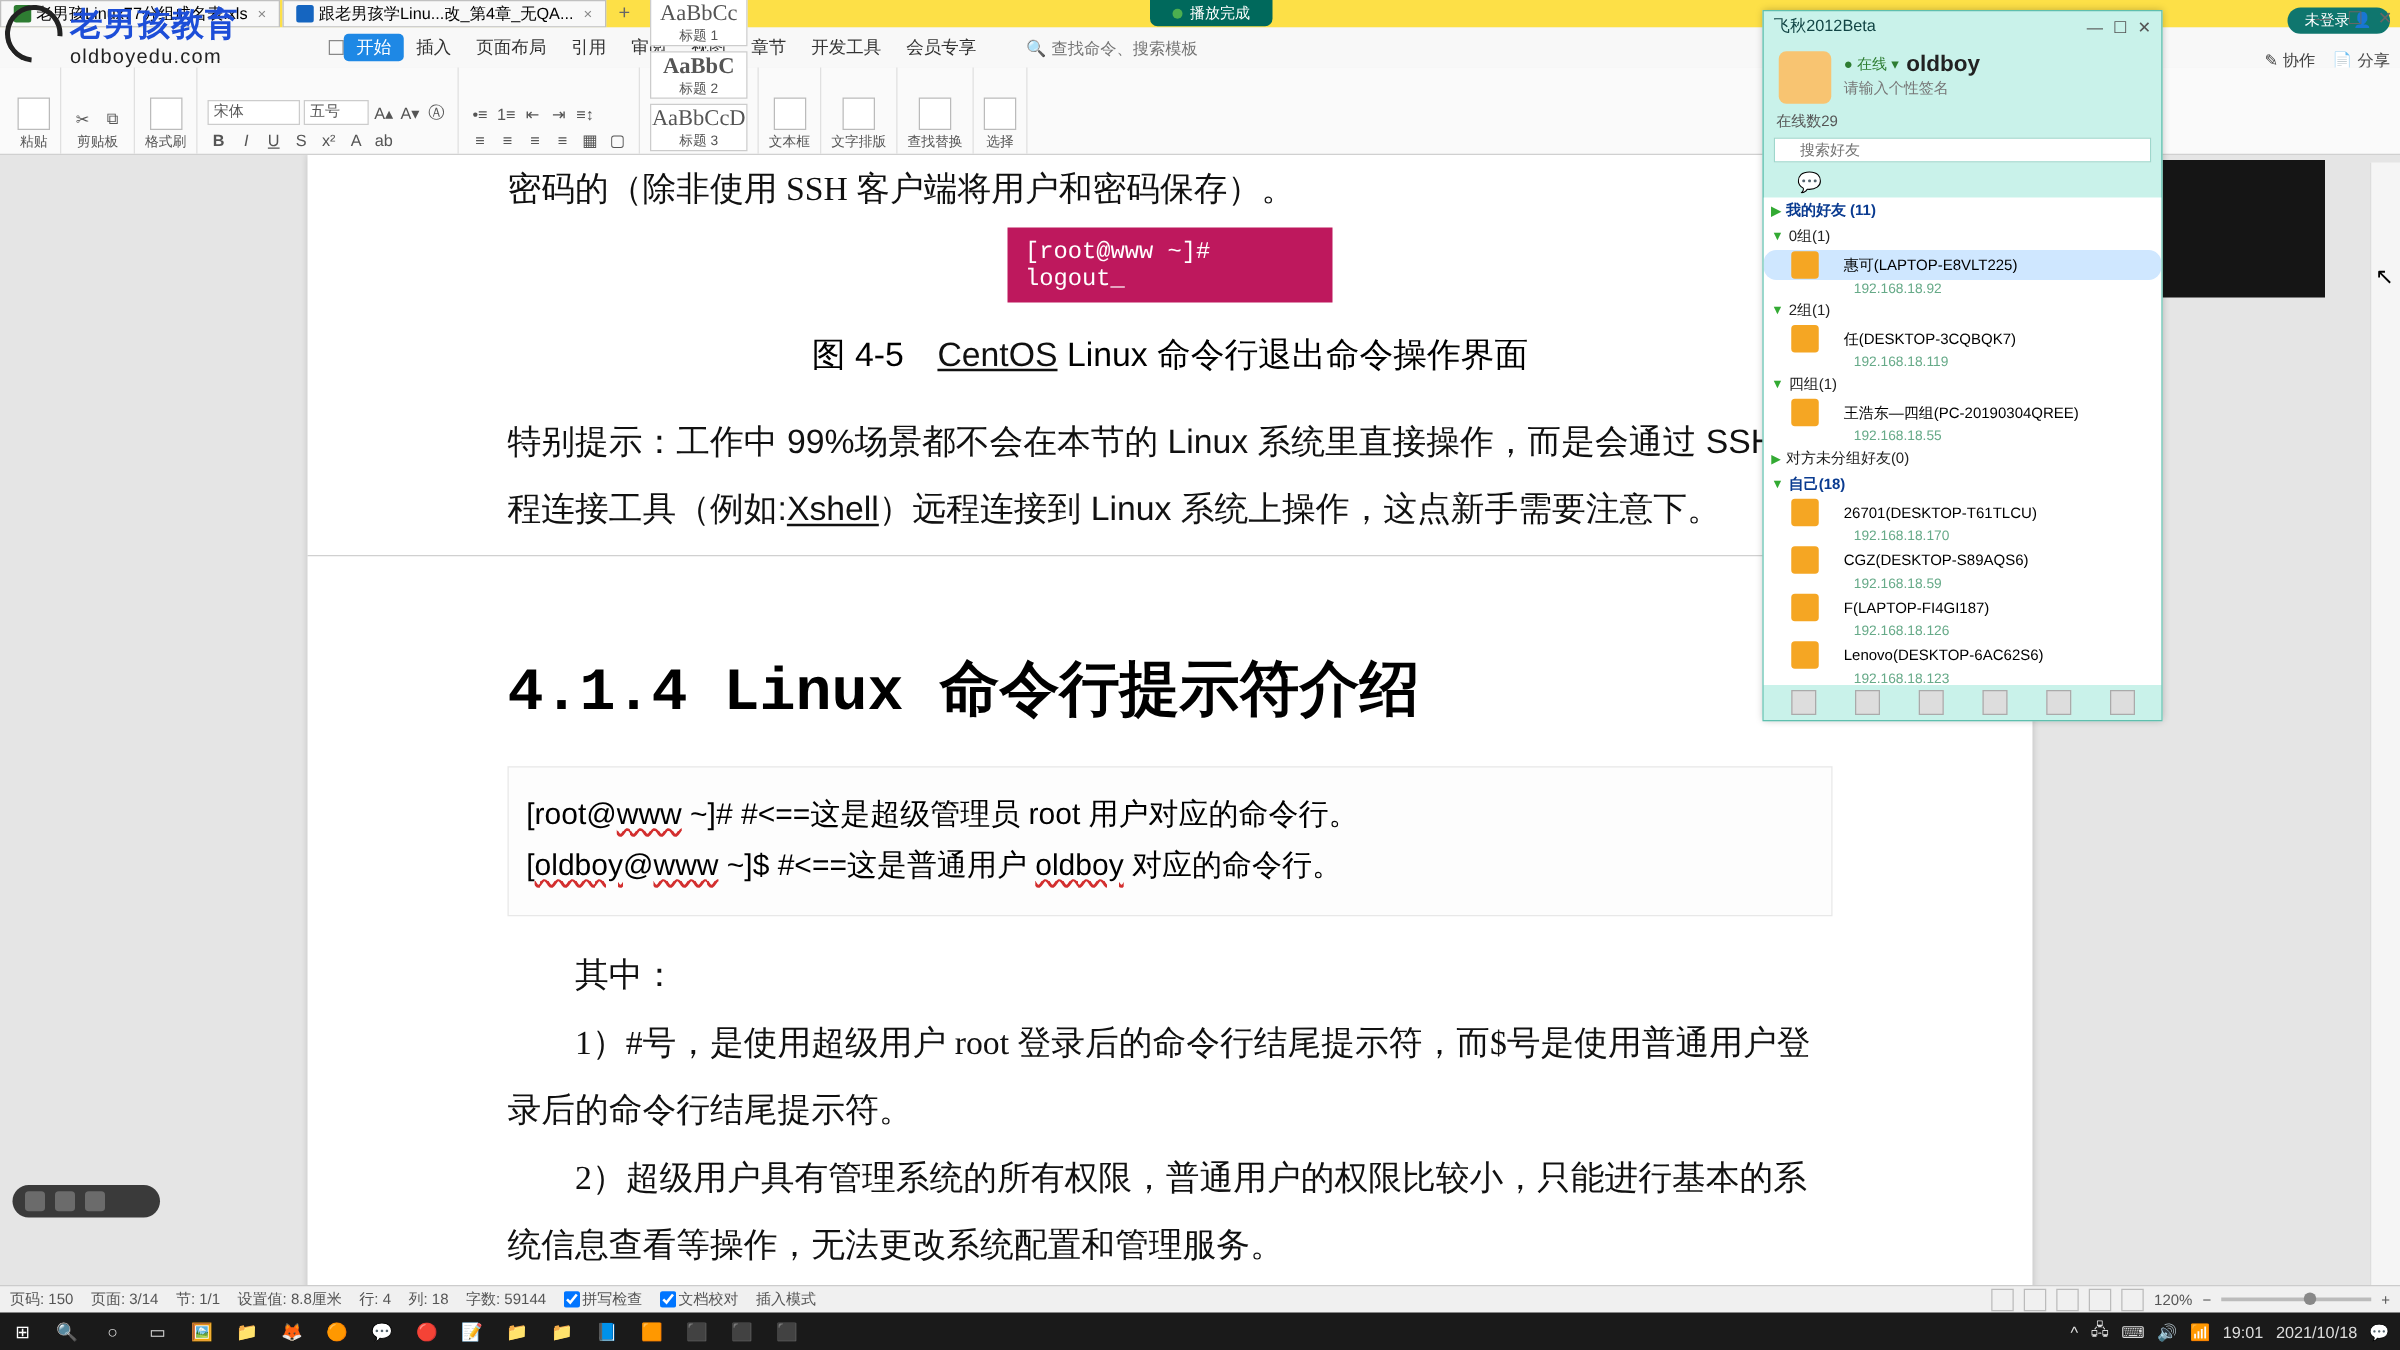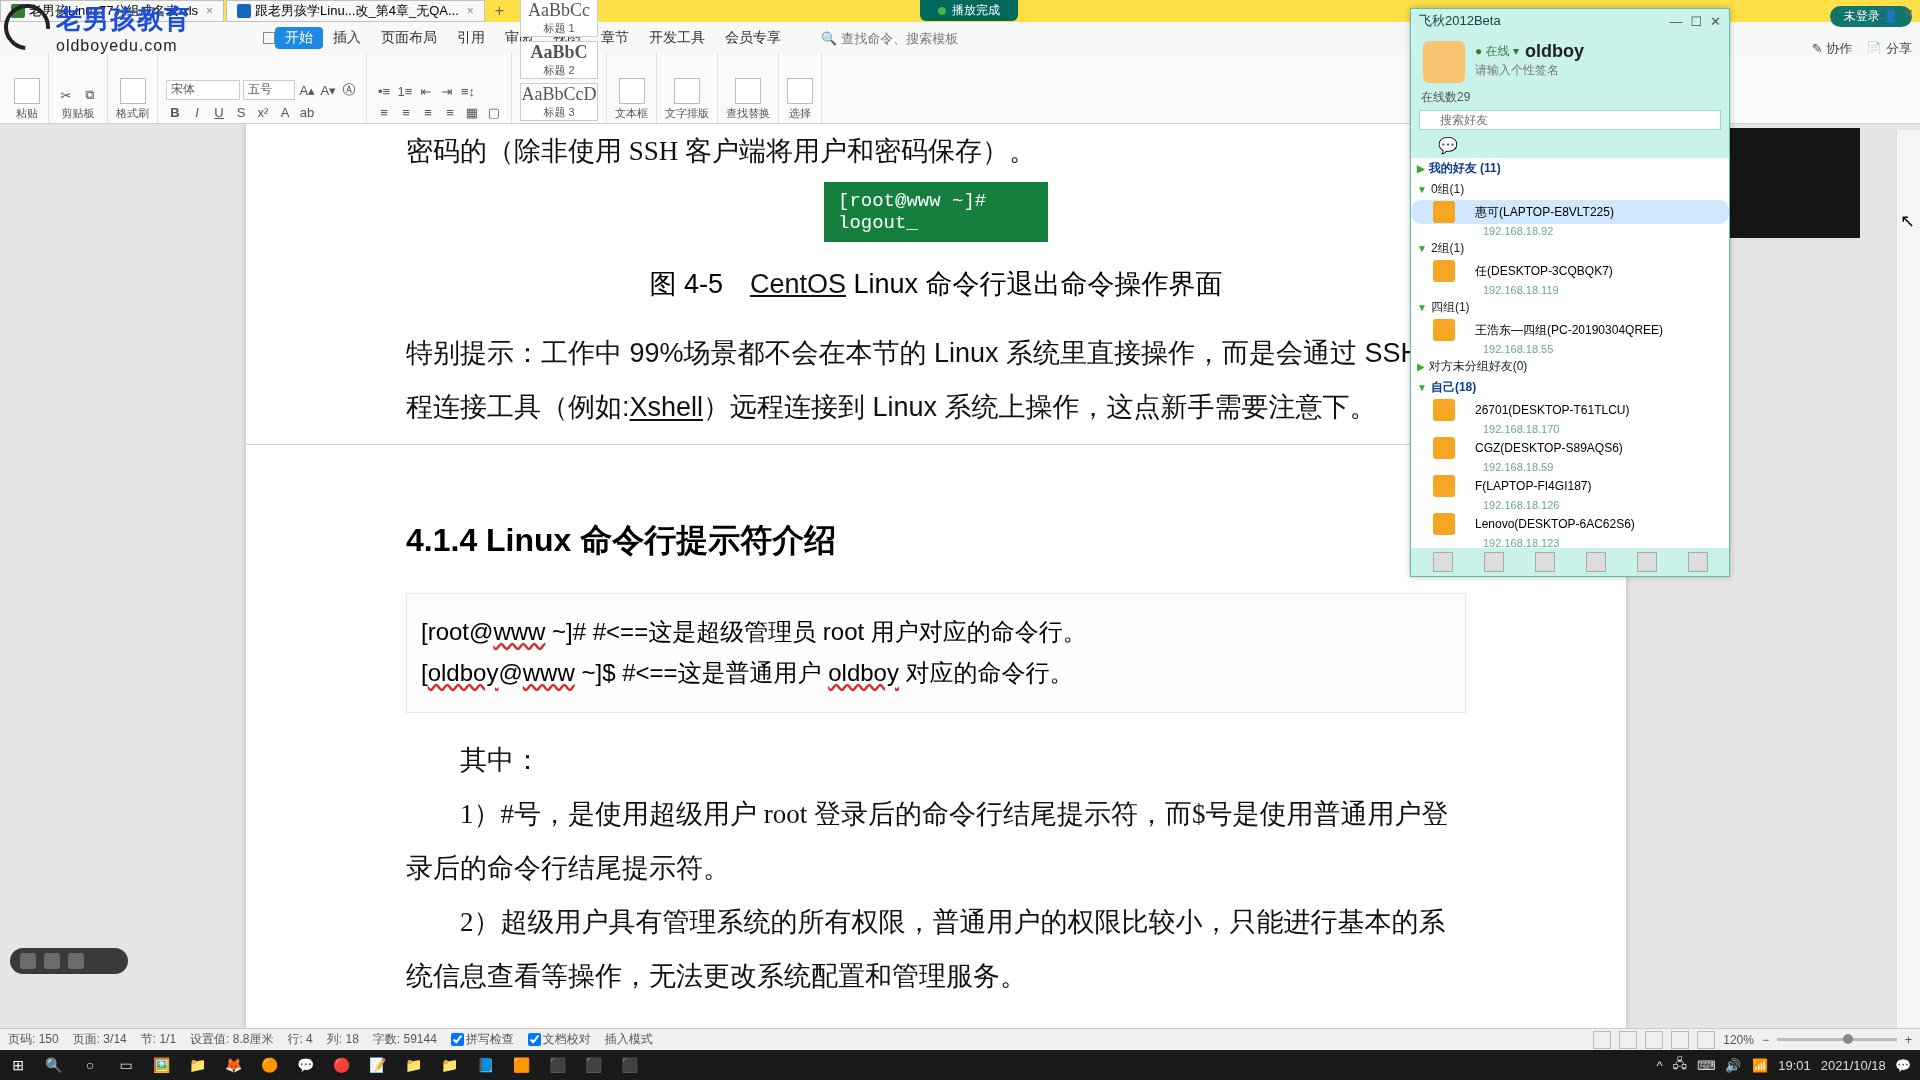--- a/index.html
+++ b/index.html
@@ -43,22 +43,22 @@
 .combo { width:74px; height:20px; border:1px solid #ccc; font-size:12px; background:#fff; padding-left:4px; color:#555; }
 .btn-sm { width:18px; height:18px; border:1px solid transparent; display:flex; align-items:center; justify-content:center; font-size:13px; }
 .fmt-row { display:flex; gap:4px; margin-top:3px; }
 .fmt-row .b { font-weight:700; } .fmt-row .i{font-style:italic;} .fmt-row .u{text-decoration:underline;}
 
 
 .doc-area { position:absolute; top:124px; left:0; right:0; bottom:36px; background:#e5e5e5; overflow:hidden; }
 .page { position:absolute; left:246px; top:0; width:1380px; background:#fff; box-shadow:0 0 6px rgba(0,0,0,.2); padding:0 160px 80px 160px; }
 .doc-text { font-size:27px; line-height:2; font-family:"SimSun",serif; color:#111; }
 .caption { text-align:center; font-size:27px; margin:24px 0; }
-.terminal { margin:4px auto 10px; width:224px; background:#15803d; color:#fff; font-family:"Courier New",monospace; font-size:19px; padding:8px 14px; }
-.heading { font-size:32px; font-family:Liberation Sans, sans-serif; margin:30px 0 30px; }
+.terminal { margin:4px auto 10px; width:260px; background:#be185d; color:#fff; font-family:"Courier New",monospace; font-size:19px; padding:8px 14px; }
+.heading { font-size:48px; font-family:Liberation Mono, monospace; margin:30px 0 30px; }
 .codeblk { background:#fdfdfd; border:1px solid #e8e8e8; padding:18px 14px; font-family:"Courier New","SimSun",monospace; font-size:24px; line-height:1.7; margin:10px 0 20px; }
 .wavy { text-decoration: underline wavy #d32f2f; text-underline-offset:3px; }
 .link { text-decoration: underline; color:#111; }
 
 .page-split{ border-top:1px solid #d0d0d0; margin:10px -160px 34px; padding-top:40px; }
 
 
 .statusbar { position:absolute; left:0; right:0; bottom:30px; height:22px; background:#f0f0f0; border-top:1px solid #ccc; display:flex; align-items:center; font-size:12px; color:#555; padding:0 8px; gap:14px; }
 .statusbar .chk{display:flex;align-items:center;gap:2px;}
 .statusbar .right{margin-left:auto;display:flex;align-items:center;gap:8px;}

